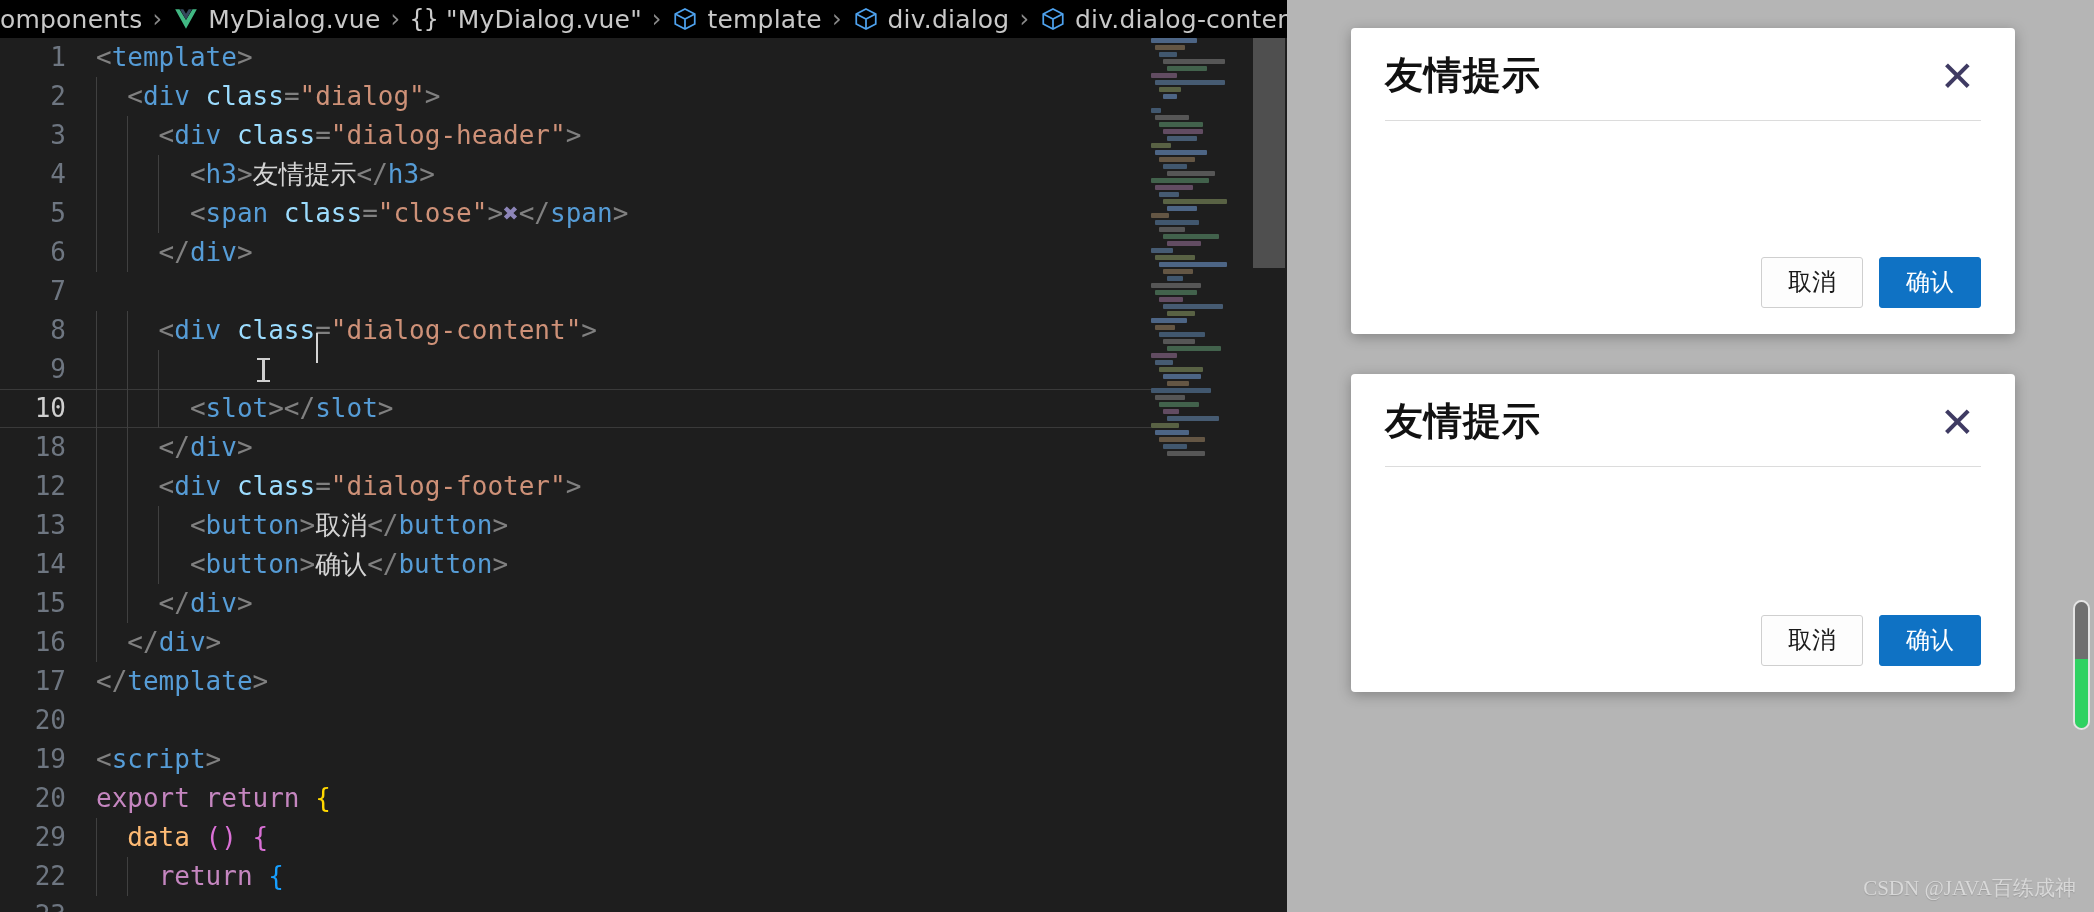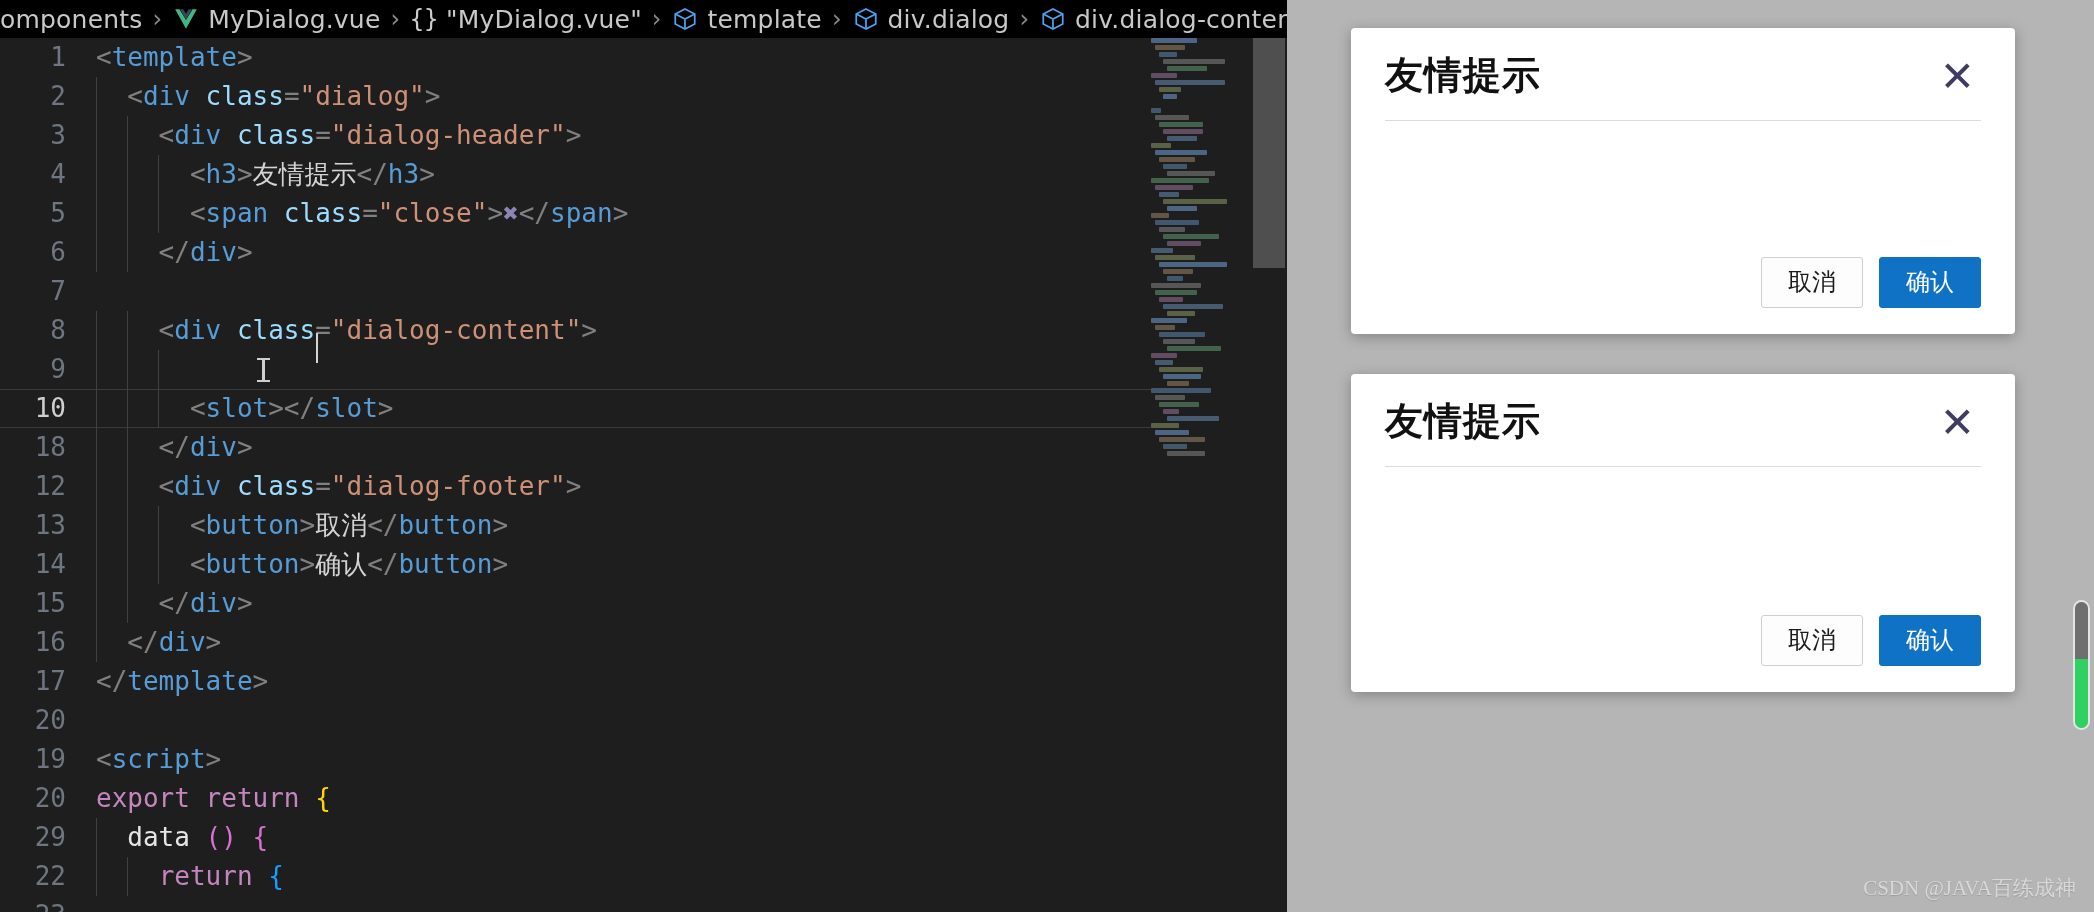--- a/index.html
+++ b/index.html
@@ -69,21 +69,21 @@
   .guide{position:absolute;top:0;bottom:0;width:1px;background:#404040;}
 
   
   .t-punc{color:#808080;}
   .t-tag{color:#569cd6;}
   .t-attr{color:#9cdcfe;}
   .t-str{color:#ce9178;}
   .t-text{color:#d4d4d4;}
   .t-comment{color:#6a9955;}
   .t-kw{color:#c586c0;}
-  .t-fn{color:#e5e5e5;}
+  .t-fn{color:#fdba74;}
   .t-br1{color:#ffd700;}
   .t-br2{color:#da70d6;}
   .t-br3{color:#179fff;}
   .t-x{color:#8d85b8;font-weight:bold;}
 
   
   .caret{
     position:absolute;
     width:2px;height:30px;background:#d4d4d4;
   }

